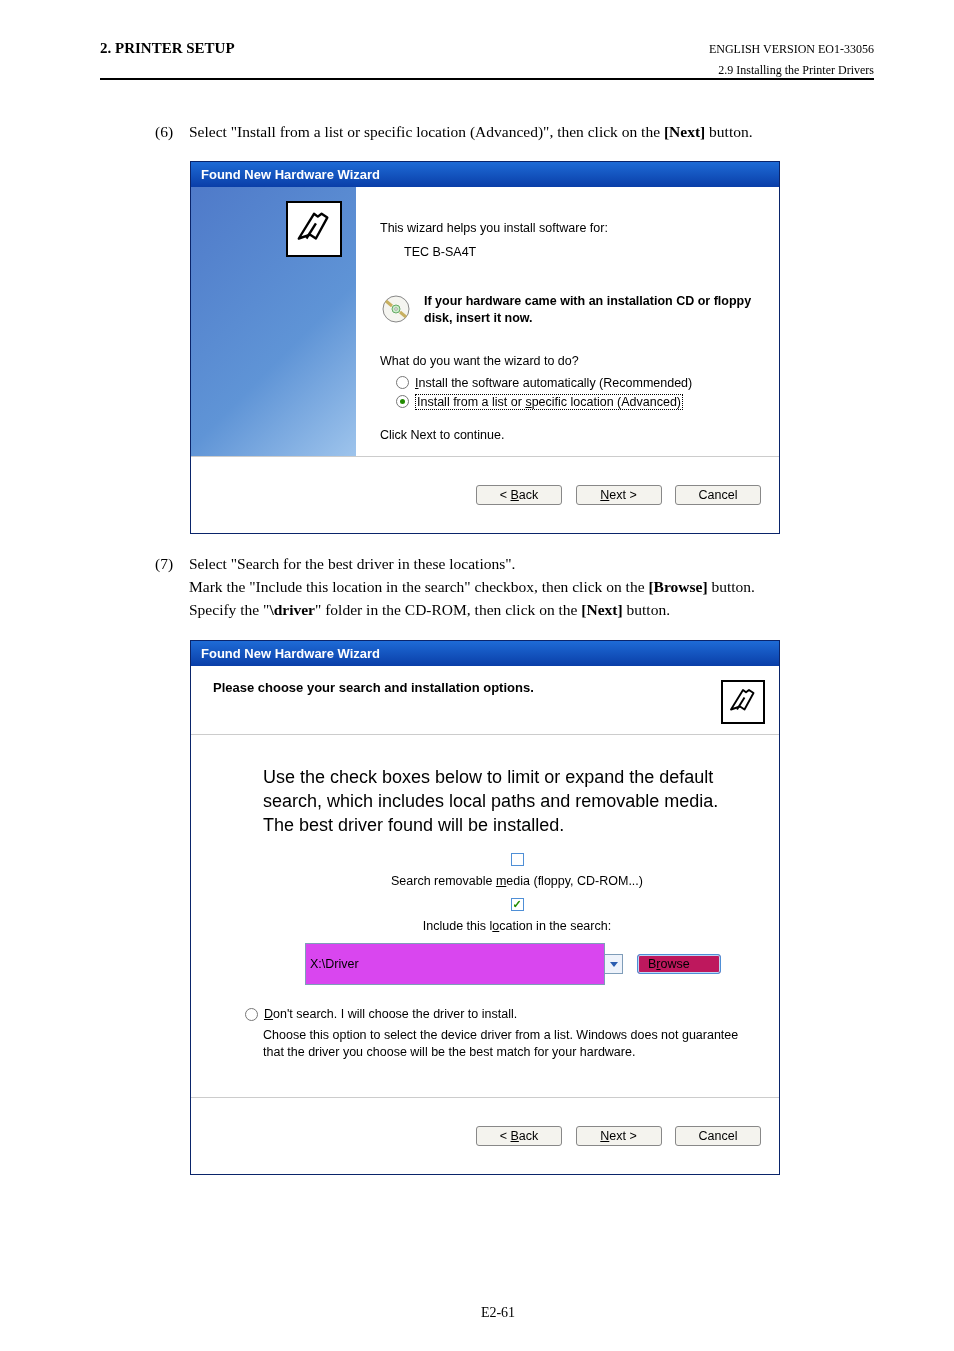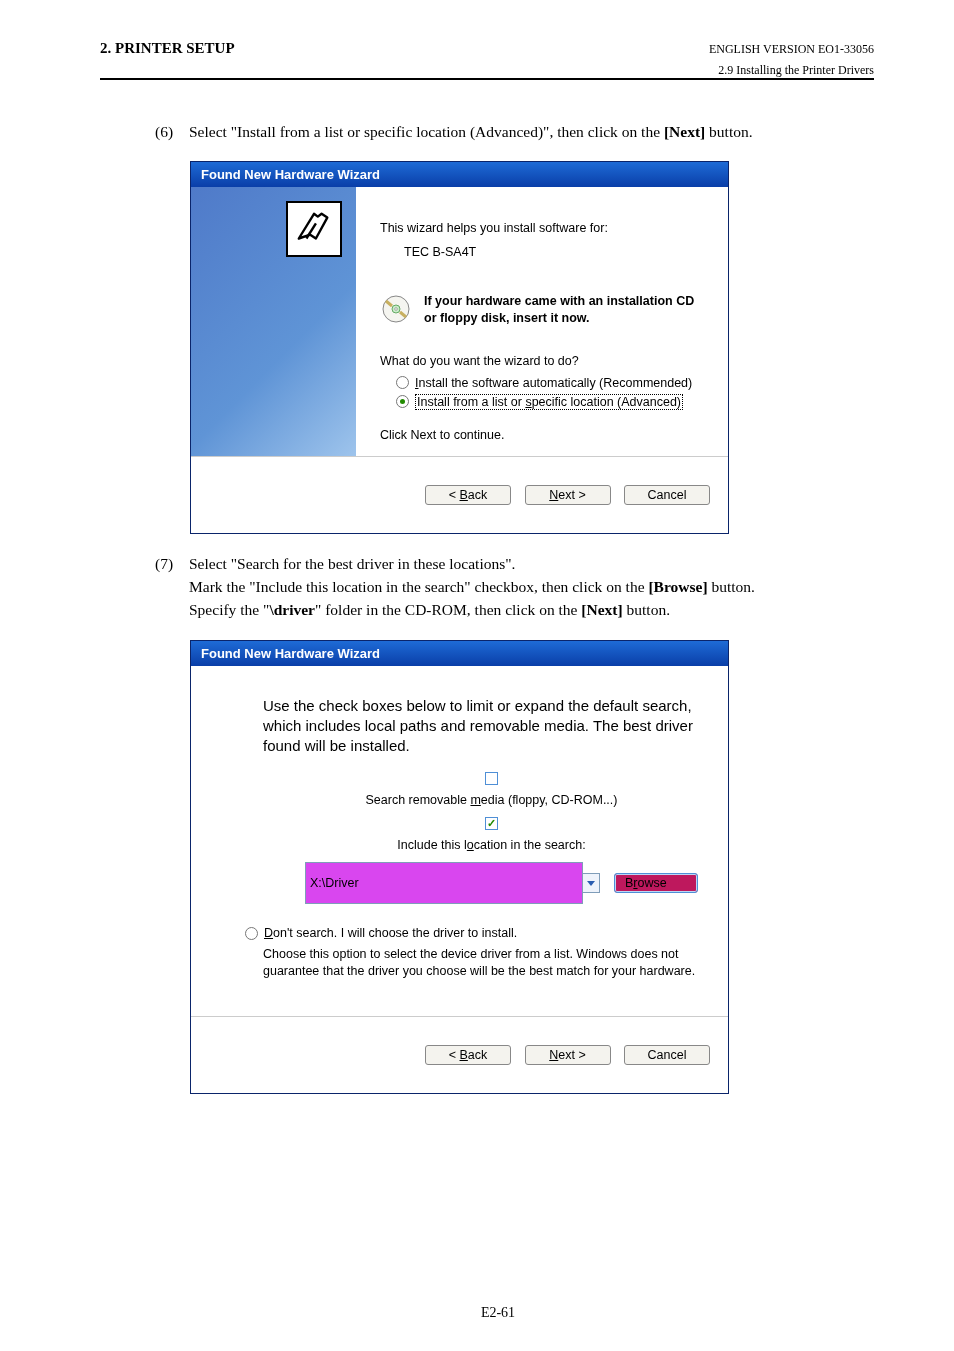--- a/index.html
+++ b/index.html
@@ -28,21 +28,21 @@
   .subheader-row { text-align: right; font-size: 12px; margin-bottom: 0; }
   .thick-rule { border: none; border-top: 2.5px solid #000; margin-bottom: 40px; }
 
   .step-block { margin-left: 55px; margin-bottom: 18px; }
   .step-row { display: flex; font-size: 15.5px; line-height: 1.5; }
   .step-num { width: 34px; flex-shrink: 0; }
   .step-text { flex: 1; }
 
   
   .dialog {
-    width: 539px;
+    width: 590px;
     border: 1px solid #0a246a;
     margin-left: 90px;
     font-family: Tahoma, "Segoe UI", sans-serif;
     font-size: 12.5px;
     background: #fff;
   }
   .titlebar {
     background: linear-gradient(#1e6bd6, #0a3ea8);
     color: #fff;
     font-weight: bold;
@@ -101,21 +101,21 @@
     background:#fff;
     padding:14px 14px 10px 22px;
     display:flex;
     justify-content:space-between;
     align-items:flex-start;
     border-bottom:1px solid #ccc;
   }
   .d2-title { font-weight:bold; font-size:13px; }
   .d2-body { padding: 22px 30px 8px 54px; color:#000; }
   .mnu { text-decoration: underline; }
-  .d2-help { margin: 8px 0 16px 18px; font-size:15px; line-height:1.35; }
+  .d2-help { margin: 8px 0 16px 18px; font-size:18px; line-height:1.35; }
   .check-row { display:flex; align-items:center; gap:8px; margin-left:40px; margin-bottom:10px; font-size:12.5px;flex-direction:column; }
   .checkbox { width:13px; height:13px; border:1px solid #4f8fd6; background:#fff; display:inline-flex; align-items:center; justify-content:center; }
   .check-mark { color:#228b00; font-size:11px; line-height:1; font-weight:bold; }
   .path-row { display:flex; align-items:center; gap:14px; margin-left:60px; margin-bottom:22px; }
   .path-input {
     width:300px;
     font-family: Tahoma, sans-serif;
     font-size:12.5px;
     padding:13px 4px;
     border:1px solid #7f9db9;
@@ -214,20 +214,29 @@
     <span class="step-text">
       <span>Select "Search for the best driver in these locations".</span><br>
       <span>Mark the "Include this location in the search" checkbox, then click on the </span><b>[Browse]</b><span> button.</span><br>
       <span>Specify the "</span><b>\driver</b><span>" folder in the CD-ROM, then click on the </span><b>[Next]</b><span> button.</span>
     </span>
   </div>
 </div>
 
 <div class="dialog">
   <div class="titlebar">Found New Hardware Wizard</div>
+  <div class="d2-header">
+    <div class="d2-title">Please choose your search and installation options.</div>
+    <div class="side-icon-wrap" style="position:static; width:44px; height:44px;">
+      <svg class="side-icon-glyph" style="width:30px;height:30px;" viewBox="0 0 40 40">
+        <path d="M4 30 L20 4 L24 7 L28 4 L34 8 L22 30 L16 26 L4 30 Z" fill="#fff" stroke="#000" stroke-width="2.5" stroke-linejoin="round"></path>
+        <path d="M22 14 L12 30" stroke="#000" stroke-width="2.5"></path>
+      </svg>
+    </div>
+  </div>
   <div class="d2-body">
     <div class="d2-help">Use the check boxes below to limit or expand the default search, which includes local paths and removable media. The best driver found will be installed.</div>
 
     <div class="check-row">
       <span class="checkbox"></span>
       <span><span>Search removable </span><span class="mnu">m</span><span>edia (floppy, CD-ROM...)</span></span>
     </div>
     <div class="check-row">
       <span class="checkbox">
           <span class="check-mark">✓</span>

